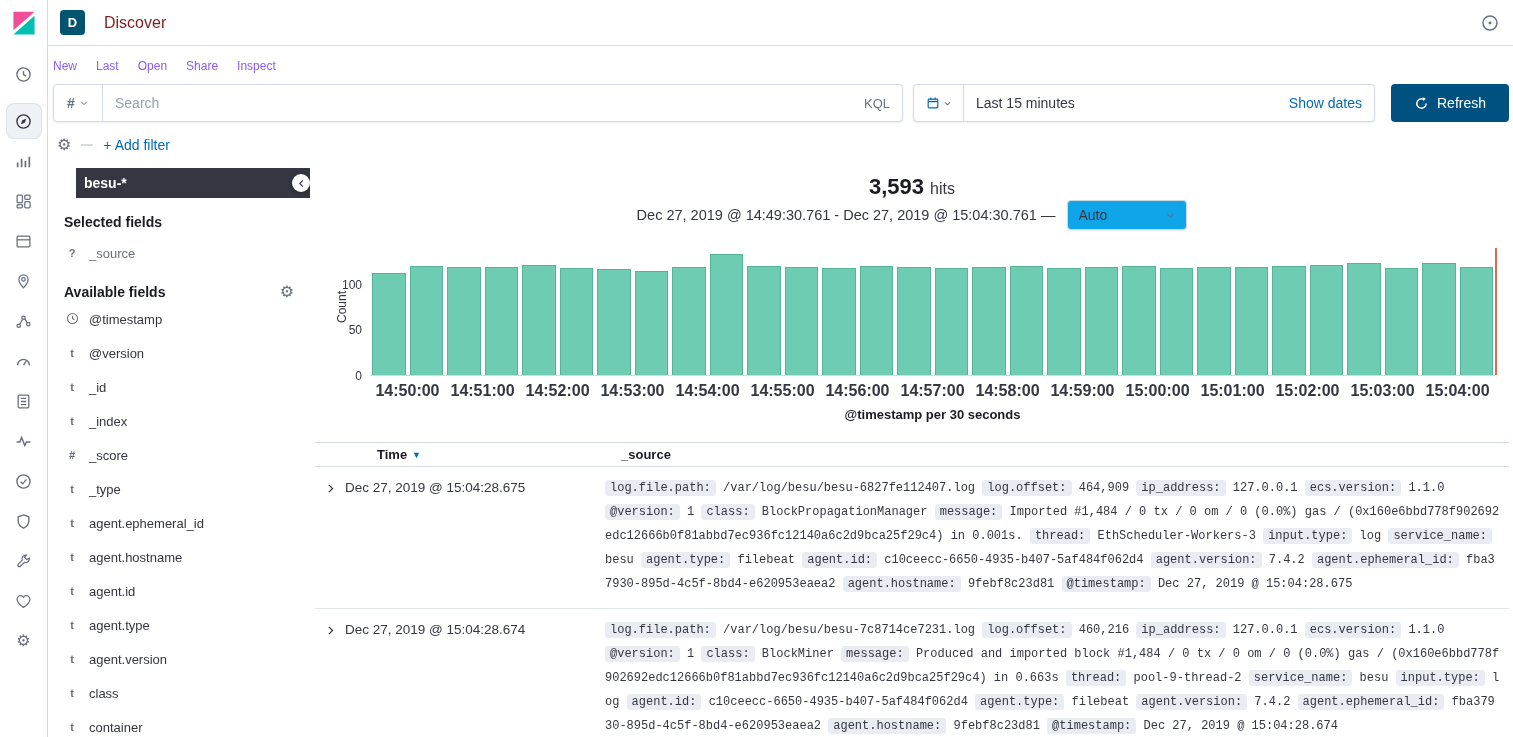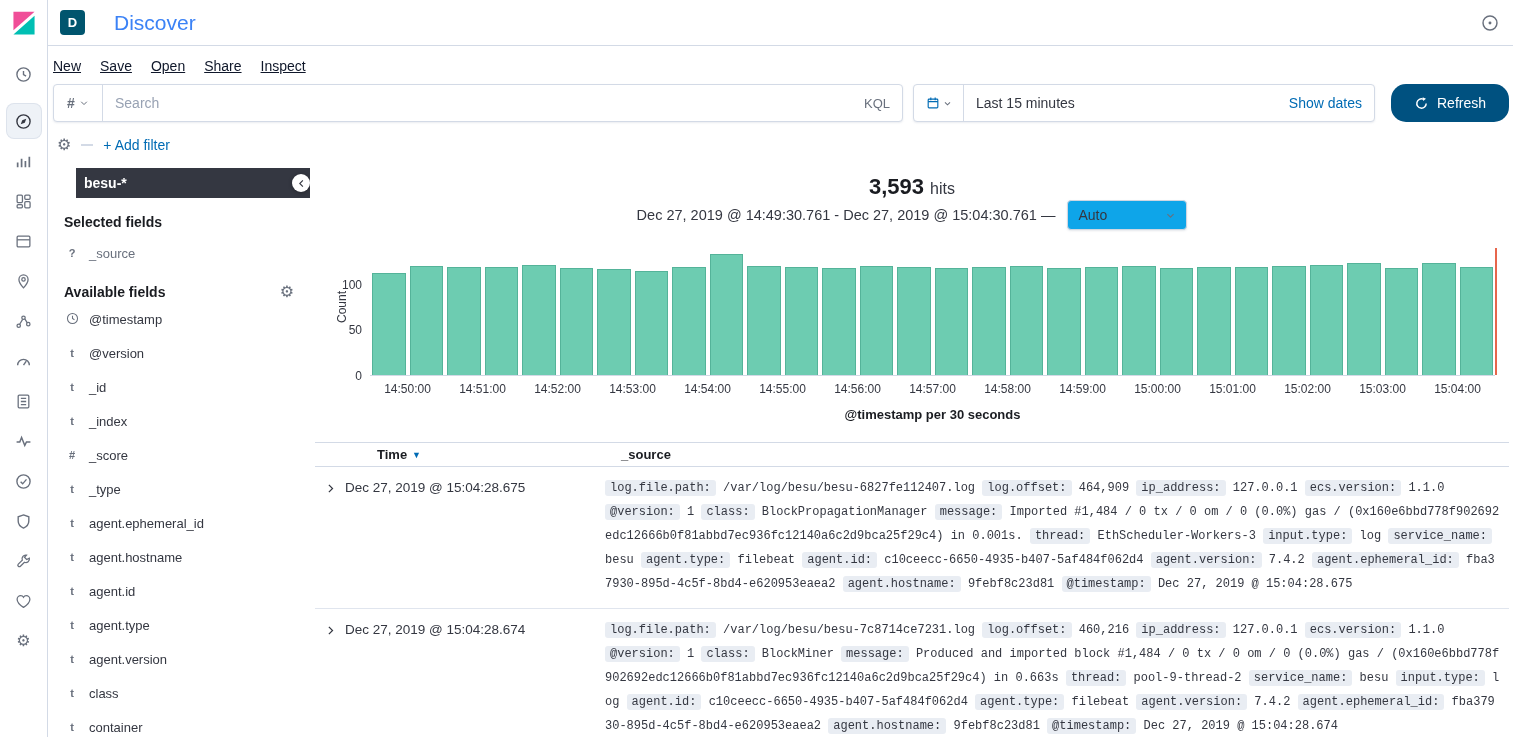--- a/index.html
+++ b/index.html
@@ -16,40 +16,40 @@
   .rail-item.first { margin-bottom:10px; }
   .rail-item.selected { background:#eef2f7; box-shadow:0 0 0 1px #dde3ec; color:#343741; }
   .rail-item svg { display:block; }
   .gear-glyph { font-size:16px; line-height:1; color:#69707D; }
 
   
   .topbar { position:absolute; left:48px; right:0; top:0; height:46px; border-bottom:1px solid #D3DAE6;
     display:flex; align-items:center; padding:0 14px; }
   .space-badge { width:25px; height:25px; border-radius:4px; background:#00556E; color:#fff;
     font-weight:bold; font-size:13px; display:flex; align-items:center; justify-content:center; margin-left:-2px;}
-  .breadcrumb { font-size:21px; color:#3b82f6; margin-left:29px; }
+  .breadcrumb { font-size:16px; color:#7f1d1d; margin-left:19px; }
   .topbar-right { margin-left:auto; color:#69707D; display:flex; align-items:center; }
 
   
   .menubar { position:absolute; left:48px; top:47px; height:38px; display:flex; align-items:center; gap:19px; padding-left:5px; }
-  .menu-link { color:#0f172a; font-size:14px;text-decoration:underline; }
+  .menu-link { color:#8b5cf6; font-size:12px; }
 
   
   .querybar { position:absolute; left:53px; right:4px; top:84px; height:38px; display:flex; align-items:stretch; }
   .search-group { width:850px; display:flex; border:1px solid #D3DAE6; border-radius:4px; background:#fff; box-shadow:0 1px 2px rgba(152,162,179,.2);}
   .qmenu-btn { width:49px; border-right:1px solid #D3DAE6; display:flex; align-items:center; justify-content:center; gap:4px; color:#69707D; }
   .hash-glyph { font-size:14px; font-weight:bold; }
   .search-input { flex:1; border:none; outline:none; padding:0 12px; font-size:14px; font-family:inherit; color:#343741;}
   .search-input::placeholder { color:#98A2B3; }
   .kql-label { align-self:center; padding-right:12px; font-size:13px; color:#69707D; }
   .datepicker { width:462px; margin-left:10px; display:flex; border:1px solid #D3DAE6; border-radius:4px; background:#fff; box-shadow:0 1px 2px rgba(152,162,179,.2);}
   .quick-btn { width:50px; border-right:1px solid #D3DAE6; display:flex; align-items:center; justify-content:center; gap:3px;}
   .range-display { flex:1; display:flex; align-items:center; padding:0 12px; font-size:14px; color:#343741;}
   .show-dates { margin-left:auto; color:#006BB4; font-size:14px; }
-  .refresh-btn { width:118px; margin-left:16px; background:#005180; border-radius:15px; color:#fff;
+  .refresh-btn { width:118px; margin-left:16px; background:#005180; border-radius:4px; color:#fff;
     display:flex; align-items:center; justify-content:center; gap:8px; font-size:14px; }
 
   
   .filterbar { position:absolute; left:57px; top:132px; height:26px; display:flex; align-items:center; gap:10px; }
   .filter-dash { width:12px; height:2px; background:#D3DAE6; display:inline-block;}
   .add-filter { color:#006BB4; font-size:14px; }
 
   
   .sidebar { position:absolute; left:48px; top:168px; width:262px; bottom:0; overflow:hidden; }
   .index-header { width:239px; height:30px; background:#343741; color:#fff; font-weight:bold; font-size:14px;
@@ -80,21 +80,21 @@
 
   .chart-wrap { position:relative; margin-top:18px; padding-left:55px; padding-right:14px; }
   .plot { position:relative; height:128px; display:flex; align-items:flex-end; border-bottom:1px solid #d3dae6; }
   .bar { flex:1; margin:0 2px; background:#6DCCB1; border:1px solid #54B399; border-bottom:none; }
   .time-marker { position:absolute; right:-2px; top:0; bottom:0; width:2px; background:#E7664C; }
   .yticks { position:absolute; left:0; top:0; width:47px; height:128px; }
   .ytick { position:absolute; right:0; font-size:12px; color:#343741; }
   .ylabel-rot { position:absolute; left:2px; top:52px; font-size:12px; color:#343741;
     transform:rotate(-90deg); transform-origin:center; width:50px; text-align:center;}
   .xlabels { position:relative; height:16px; margin-top:6px; }
-  .xlabel { position:absolute; transform:translateX(-50%); font-size:12px; color:#343741; white-space:nowrap;}
+  .xlabel { position:absolute; transform:translateX(-50%); font-size:16px; color:#343741; white-space:nowrap;font-weight:bold;}
   .axis-title { text-align:center; font-size:13px; font-weight:600; color:#1a1c21; margin-top:9px; }
 
   
   .doc-table { margin-top:20px; }
   .thead { display:flex; align-items:center; height:25px; border-top:1px solid #d3dae6; border-bottom:1px solid #d3dae6;gap:32px; }
   .col-expand { width:30px; }
   .col-time { width:212px; font-size:13px; font-weight:bold; color:#1a1c21; display:flex; align-items:center; gap:5px;}
   .sort-arrow { color:#006BB4; font-size:9px; }
   .col-source { flex:1; font-size:13px; font-weight:bold; color:#1a1c21; }
   .doc-row { display:flex; border-bottom:1px solid #e0e5ee; padding:9px 0 12px; }
@@ -223,21 +223,21 @@
   <div class="topbar-right">
     <svg width="18" height="18" viewBox="0 0 16 16">
         <circle cx="8" cy="8" r="6.2" fill="none" stroke="currentColor" stroke-width="1.3"></circle>
         <circle cx="8" cy="8" r="1.3" fill="currentColor"></circle>
       </svg>
   </div>
 </div>
 
 <div class="menubar">
     <button class="menu-link">New</button>
-    <button class="menu-link">Save</button>
+    <button class="menu-link">Last</button>
     <button class="menu-link">Open</button>
     <button class="menu-link">Share</button>
     <button class="menu-link">Inspect</button>
   </div>
 
 <div class="querybar">
   <div class="search-group">
     <button class="qmenu-btn">
       <span class="hash-glyph">#</span>
       <svg width="10" height="10" viewBox="0 0 16 16">

